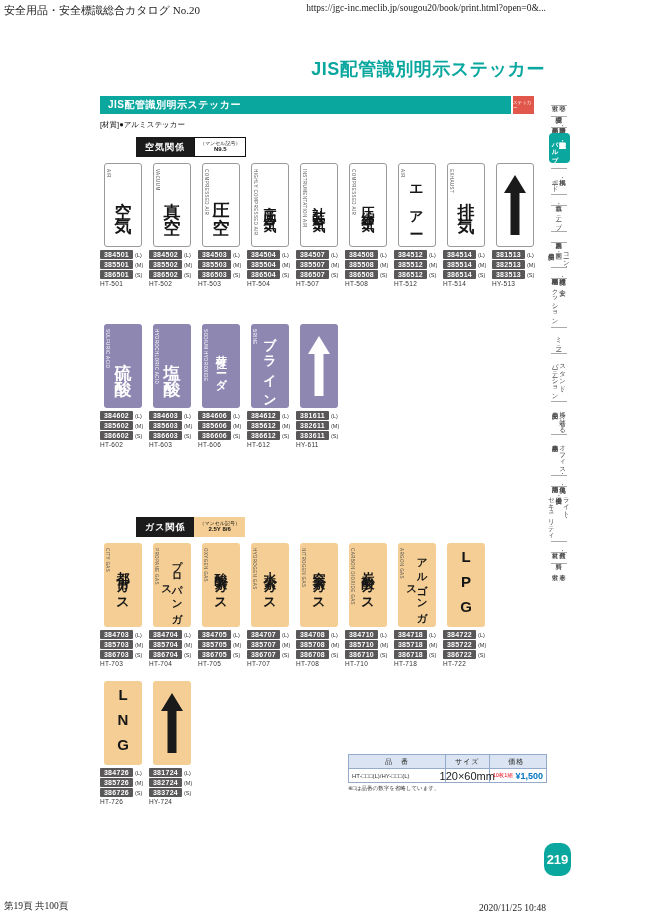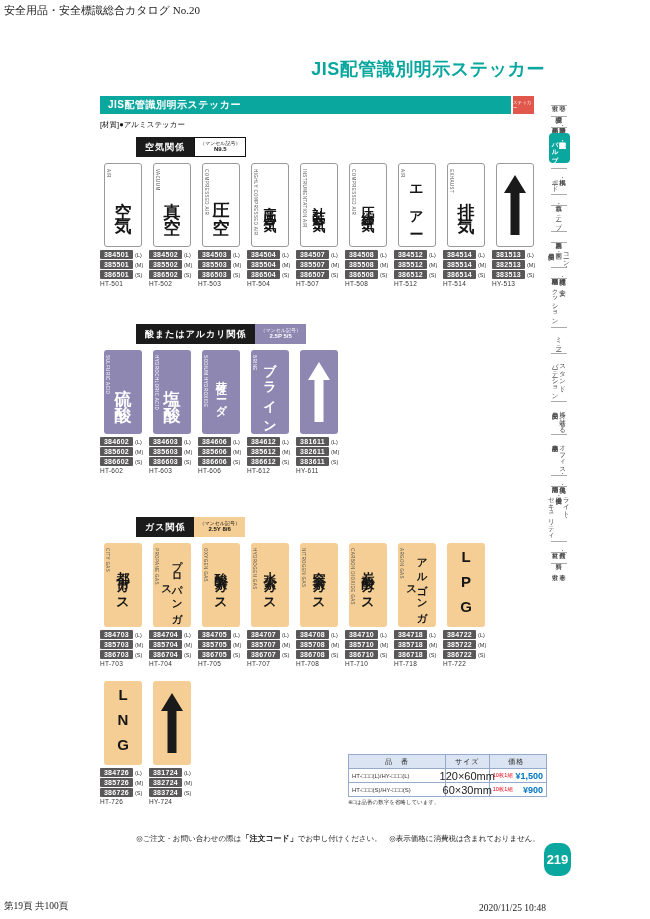--- a/index.html
+++ b/index.html
@@ -78,20 +78,21 @@
   .side-tab{writing-mode:vertical-rl;text-orientation:mixed;font-size:6.5px;line-height:7.5px;color:#444;
             white-space:pre-line;margin:2px 0;text-align:start;}
   .side-tab.active{background:var(--teal);color:#fff;border-radius:4px;padding:4px 3px;font-weight:bold;}
   .side-div{width:16px;height:1px;background:#aaa;margin:3px auto;}
 </style>
 </head>
 <body>
 
 <div class="page" style="--teal: #0AA79F; --tagred: #E2574B; --purple: #8E87B2; --tan: #F4CE94; --badge: #595757; --tblb: #96ABCB; --pricered: #E60012; --priceblue: #0075C2;">
   <div class="print-head-left">安全用品・安全標識総合カタログ No.20</div>
+  <div class="print-head-right">https://jgc-inc.meclib.jp/sougou20/book/print.html?open=0&amp;...</div>
 
   <div id="content">
     <div class="doc-title">JIS配管識別明示ステッカー</div>
     <div class="banner">
       <div class="banner-bar">JIS配管識別明示ステッカー</div>
       <div class="banner-tag">ステッカー</div>
     </div>
     <div class="material">[材質]●アルミステッカー</div>
 
     <div id="sections">
@@ -290,27 +291,20 @@
                 <div class="code-line">
                   <span class="badge">383513</span>
                   <span class="sz">(S)</span>
                 </div>
                 <div class="model">HY-513</div>
               </div>
             </div>
           </div>
         </div>
         <div class="section" style="top: 324px;">
-          <div class="sec-head">
-            <div class="sec-label">酸またはアルカリ関係</div>
-            <div class="munsell purple">
-              <div class="mun1">（マンセル記号）</div>
-              <div class="mun2">2.5P 5/5</div>
-            </div>
-          </div>
           <div class="row">
             <div class="sticker-col">
               <div class="card purple">
                 <div class="en">SULFURIC ACID</div>
                 <div class="jp" style="font-size: 17px; letter-spacing: 16px;">硫酸</div>
               </div>
               <div class="codes">
                 <div class="code-line">
                   <span class="badge">384602</span>
                   <span class="sz">(L)</span>
@@ -645,35 +639,24 @@
             <div class="tcell c-price">価格</div>
           </div>
           <div class="trow">
             <div class="tcell c-part">HT-□□□(L)/HY-□□□(L)</div>
             <div class="tcell c-size">120×60mm</div>
             <div class="tcell c-price">
               <span class="unit">10枚1組</span>
               <span class="price">¥1,500</span>
             </div>
           </div>
-          <div class="trow">
-            <div class="tcell c-part">HT-□□□(S)/HY-□□□(S)</div>
-            <div class="tcell c-size">60×30mm</div>
-            <div class="tcell c-price">
-              <span class="unit">10枚1組</span>
-              <span class="price">¥900</span>
-            </div>
-          </div>
         </div>
       <div class="tbl-note">※□は品番の数字を省略しています。</div>
     </div>
 
-    <div class="order-note">
-      <span>◎ご注文・お問い合わせの際は</span><b>「注文コード」</b><span>でお申し付けください。　◎表示価格に消費税は含まれておりません。</span>
-    </div>
   </div>
 
   <div class="pagenum">219</div>
 
   <div id="sidebar">
       <div class="side-tab">巻頭
 索引</div>
       <div class="side-div"></div>
       <div class="side-tab">安全標識</div>
       <div class="side-div"></div>

